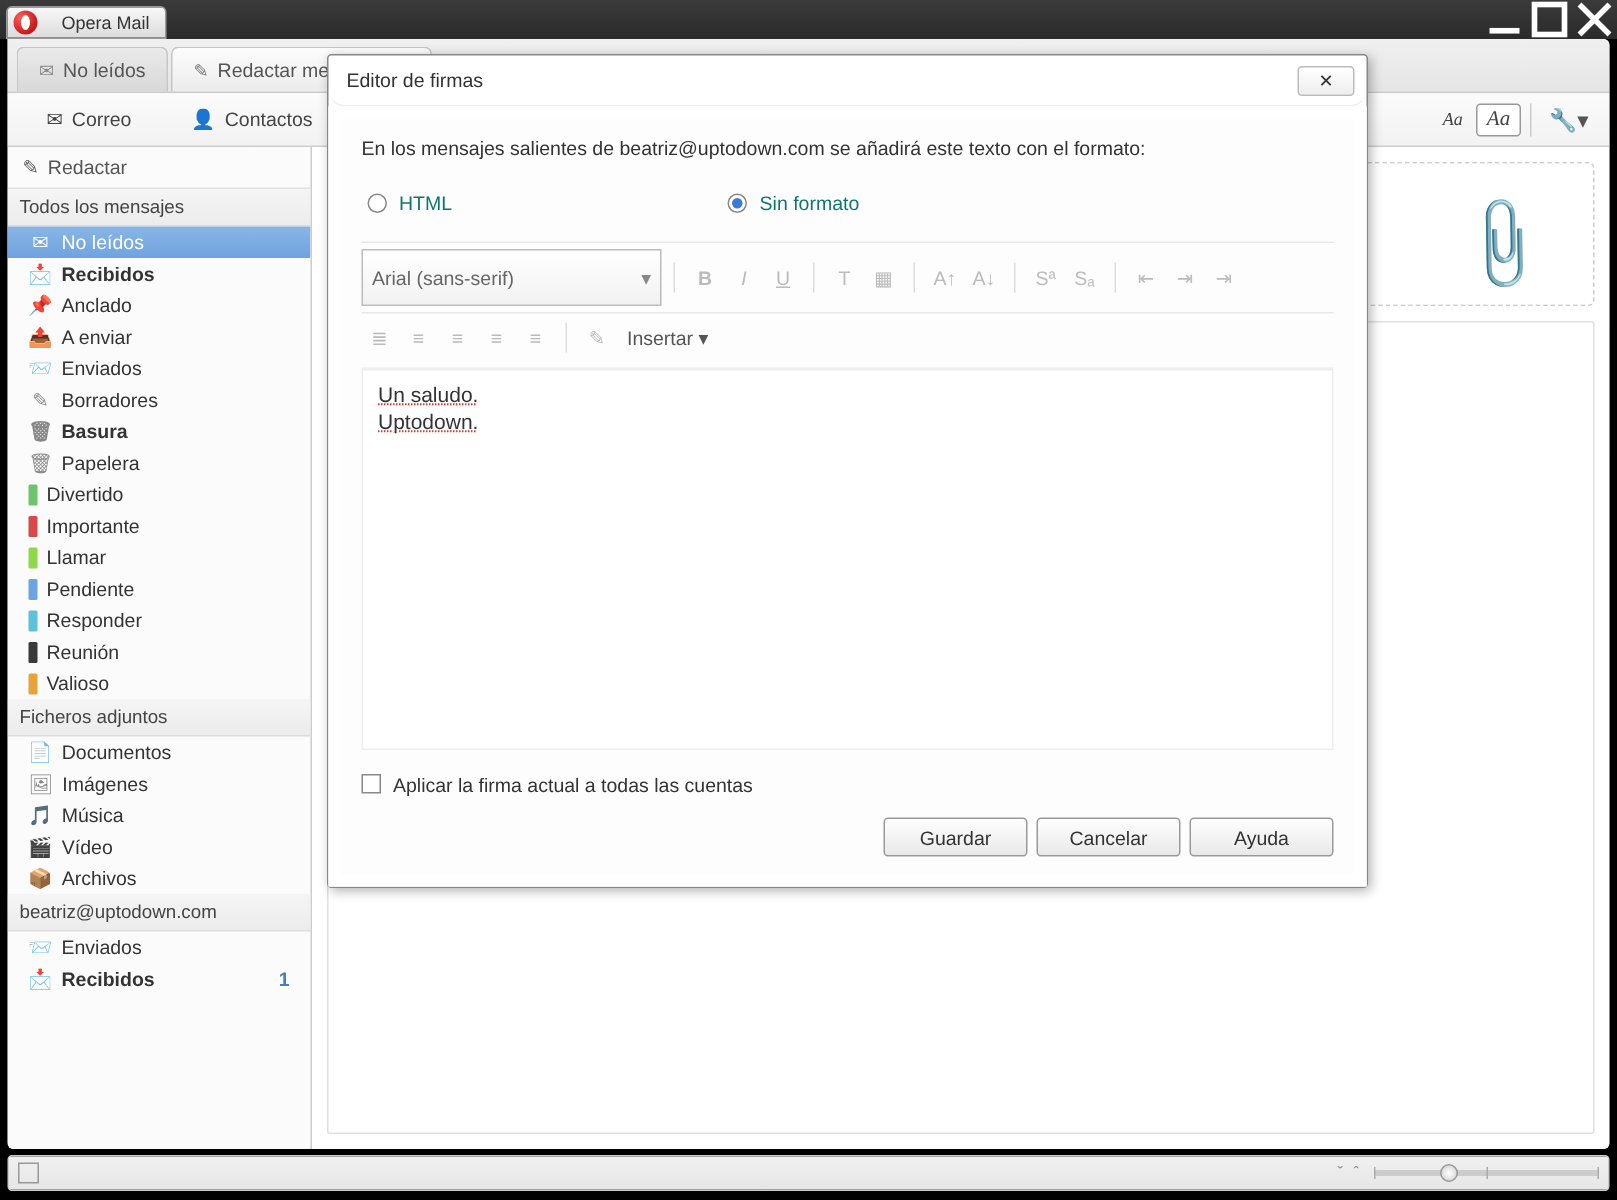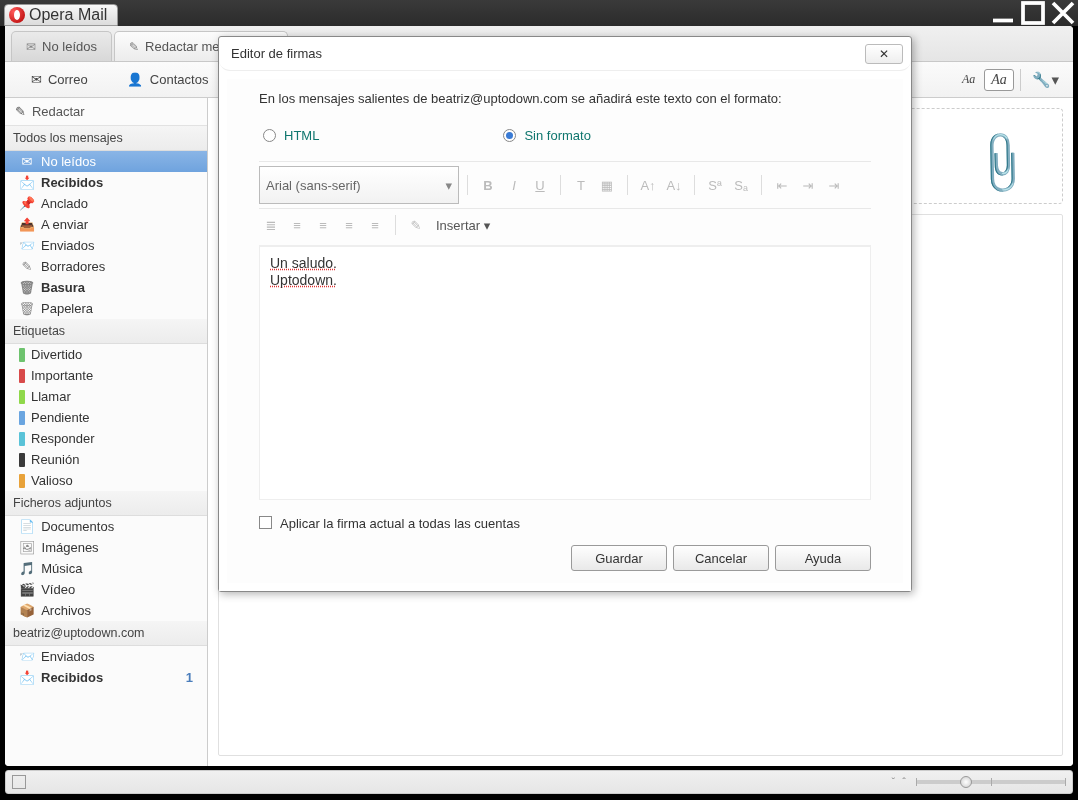--- a/index.html
+++ b/index.html
@@ -1,19 +1,19 @@
 <!DOCTYPE html>
 <html><head>
 <meta charset="utf-8">
 <style>
 * { box-sizing: border-box; margin: 0; padding: 0; font-family: "Segoe UI", Tahoma, sans-serif; }
 body { width: 1078px; height: 800px; background: #000; overflow: hidden; position: relative; }
 
 .titlebar { height: 26px; background: linear-gradient(#3a3a3a, #2b2b2b); display: flex; align-items: center; padding-left: 4px; }
-.titlebar-app { background: linear-gradient(#f8f8f8, #dcdcdc); border: 1px solid #999; border-radius: 4px 4px 0 0; padding: 2px 10px 2px 4px; display: flex; align-items: center; gap: 4px; font-size: 16px; color: #333; height: 22px; margin-top: 4px; }
+.titlebar-app { background: linear-gradient(#f8f8f8, #dcdcdc); border: 1px solid #999; border-radius: 4px 4px 0 0; padding: 2px 10px 2px 4px; display: flex; align-items: center; gap: 16px; font-size: 12px; color: #333; height: 22px; margin-top: 4px; }
 .opera-logo { width: 16px; height: 16px; background: radial-gradient(circle at 30% 30%, #ff5a5a, #b00000); border-radius: 50%; position: relative; }
 .opera-logo::after { content: ''; position: absolute; left: 5px; top: 3px; width: 6px; height: 10px; background: #fff; border-radius: 50%; }
 .tb-spacer { flex: 1; }
 .tb-btns { display: flex; gap: 0; }
 .tb-btn { width: 30px; height: 20px; display: flex; align-items: center; justify-content: center; color: #fff; font-size: 12px; cursor: pointer; }
 .tb-btn svg { stroke: #fff; stroke-width: 1.5; fill: none; }
 
 .app { position: absolute; top: 26px; left: 5px; right: 5px; bottom: 34px; background: linear-gradient(#fbfbfb, #eeeeee); border-radius: 0 4px 4px 4px; display: flex; flex-direction: column; overflow: hidden; }
 
 .tabstrip { height: 36px; display: flex; align-items: flex-end; padding-left: 6px; gap: 0; background: linear-gradient(#f0f0f0, #e5e5e5); border-bottom: 1px solid #c8c8c8; }
@@ -50,21 +50,21 @@
 .attach-ico { font-size: 13px; color: #888; }
 
 .content { flex: 1; position: relative; background: #fff; }
 .compose-headerbox { position: absolute; left: 10px; right: 10px; top: 10px; height: 96px; border: 1px dashed #ccc; border-radius: 4px; }
 .attach-clip { position: absolute; right: 32px; top: 28px; font-size: 44px; color: #cfcfcf; transform: rotate(40deg); }
 .compose-body { position: absolute; left: 10px; right: 10px; top: 116px; bottom: 10px; border: 1px solid #e0e0e0; border-radius: 2px; background: #fff; }
 
 .dialog-shadow { position: absolute; left: 218px; top: 36px; width: 694px; height: 556px; background: #fff; border: 1px solid #888; border-radius: 3px; box-shadow: 2px 2px 8px rgba(0,0,0,0.3); display: flex; flex-direction: column; }
 .dlg-title { height: 34px; display: flex; align-items: center; padding: 0 8px 0 12px; font-size: 13px; color: #333; border-bottom: 1px solid #eee; border-radius: 11px; }
 .dlg-close { margin-left: auto; border: 1px solid #bbb; border-radius: 3px; width: 38px; height: 20px; display: flex; align-items: center; justify-content: center; font-size: 12px; cursor: pointer; background: linear-gradient(#fff,#eee); }
-.dlg-body { flex: 1; padding: 12px 32px; display: flex; flex-direction: column; background: #fdfdfd; border: 8px solid #fff; }
+.dlg-body { flex: 1; padding: 12px 14px; display: flex; flex-direction: column; background: #fdfdfd; border: 8px solid #fff; }
 .dlg-intro { font-size: 13px; color: #333; margin-bottom: 22px; }
 .radio-row { display: flex; gap: 40px; align-items: center; margin-left: 0; margin-bottom: 18px; }
 .radio-opt { display: flex; align-items: center; gap: 8px; font-size: 13px; color: #0f766e; padding-left: 4px; }
 .radio-circle { width: 13px; height: 13px; border: 1px solid #888; border-radius: 50%; display: inline-flex; align-items: center; justify-content: center; background: #fff; }
 .radio-circle.checked::after { content: ''; width: 7px; height: 7px; background: #3a7bd5; border-radius: 50%; }
 
 .fmt-toolbar { display: flex; align-items: center; gap: 2px; border-top: 1px solid #e8e8e8; border-bottom: 1px solid #e8e8e8; padding: 4px 0; flex-wrap: wrap; }
 .font-select { width: 200px; height: 38px; border: 1px solid #bbb; background: linear-gradient(#fff,#f2f2f2); display: flex; align-items: center; padding: 0 6px; font-size: 13px; color: #666; position: relative; }
 .font-select::after { content: '▾'; position: absolute; right: 6px; color: #888; }
 .fmt-divider { width: 1px; height: 20px; background: #ddd; margin: 0 6px; }
@@ -193,21 +193,20 @@
       </div>
       <div class="side-item bold">
         <span class="side-icon">🗑</span>
         <span>Basura</span>
       </div>
       <div class="side-item">
         <span class="side-icon">🗑</span>
         <span>Papelera</span>
       </div>
 
-      <div class="side-header">Etiquetas</div>
       <div class="side-item">
           <span class="label-dot" style="background:#6ec36e"></span>
           <span>Divertido</span>
         </div>
       <div class="side-item">
           <span class="label-dot" style="background:#d84a4a"></span>
           <span>Importante</span>
         </div>
       <div class="side-item">
           <span class="label-dot" style="background:#8fd84a"></span>

